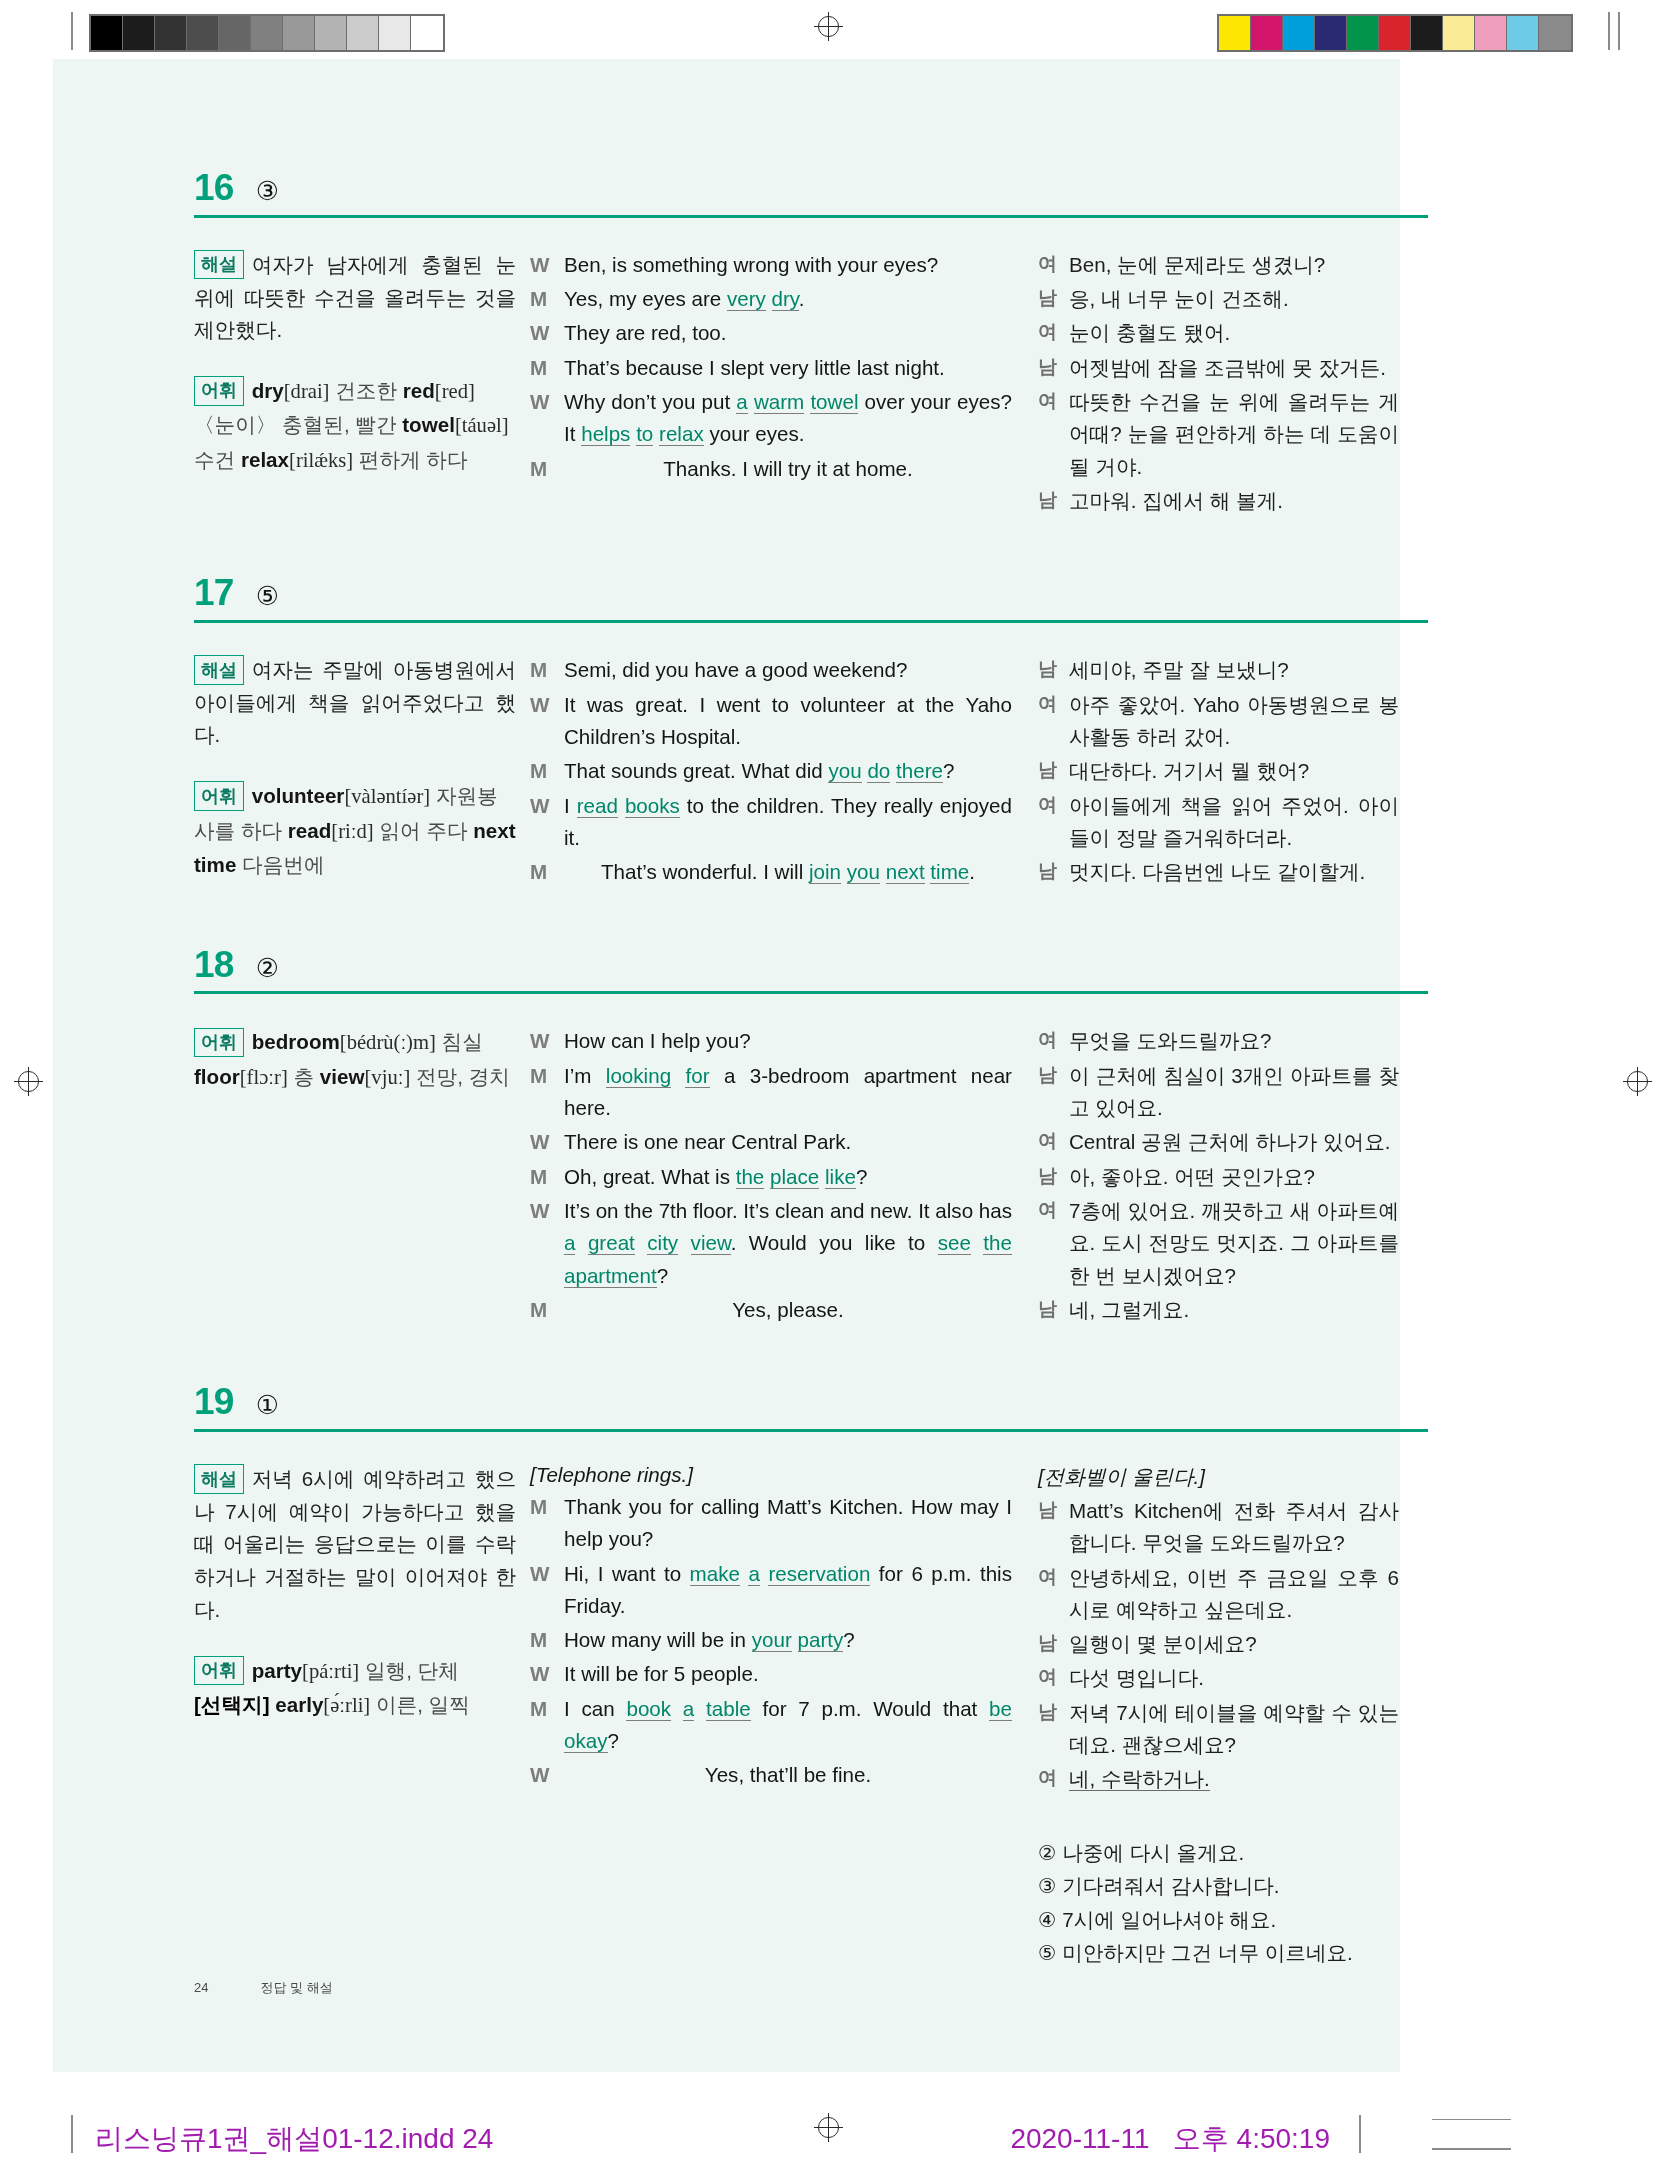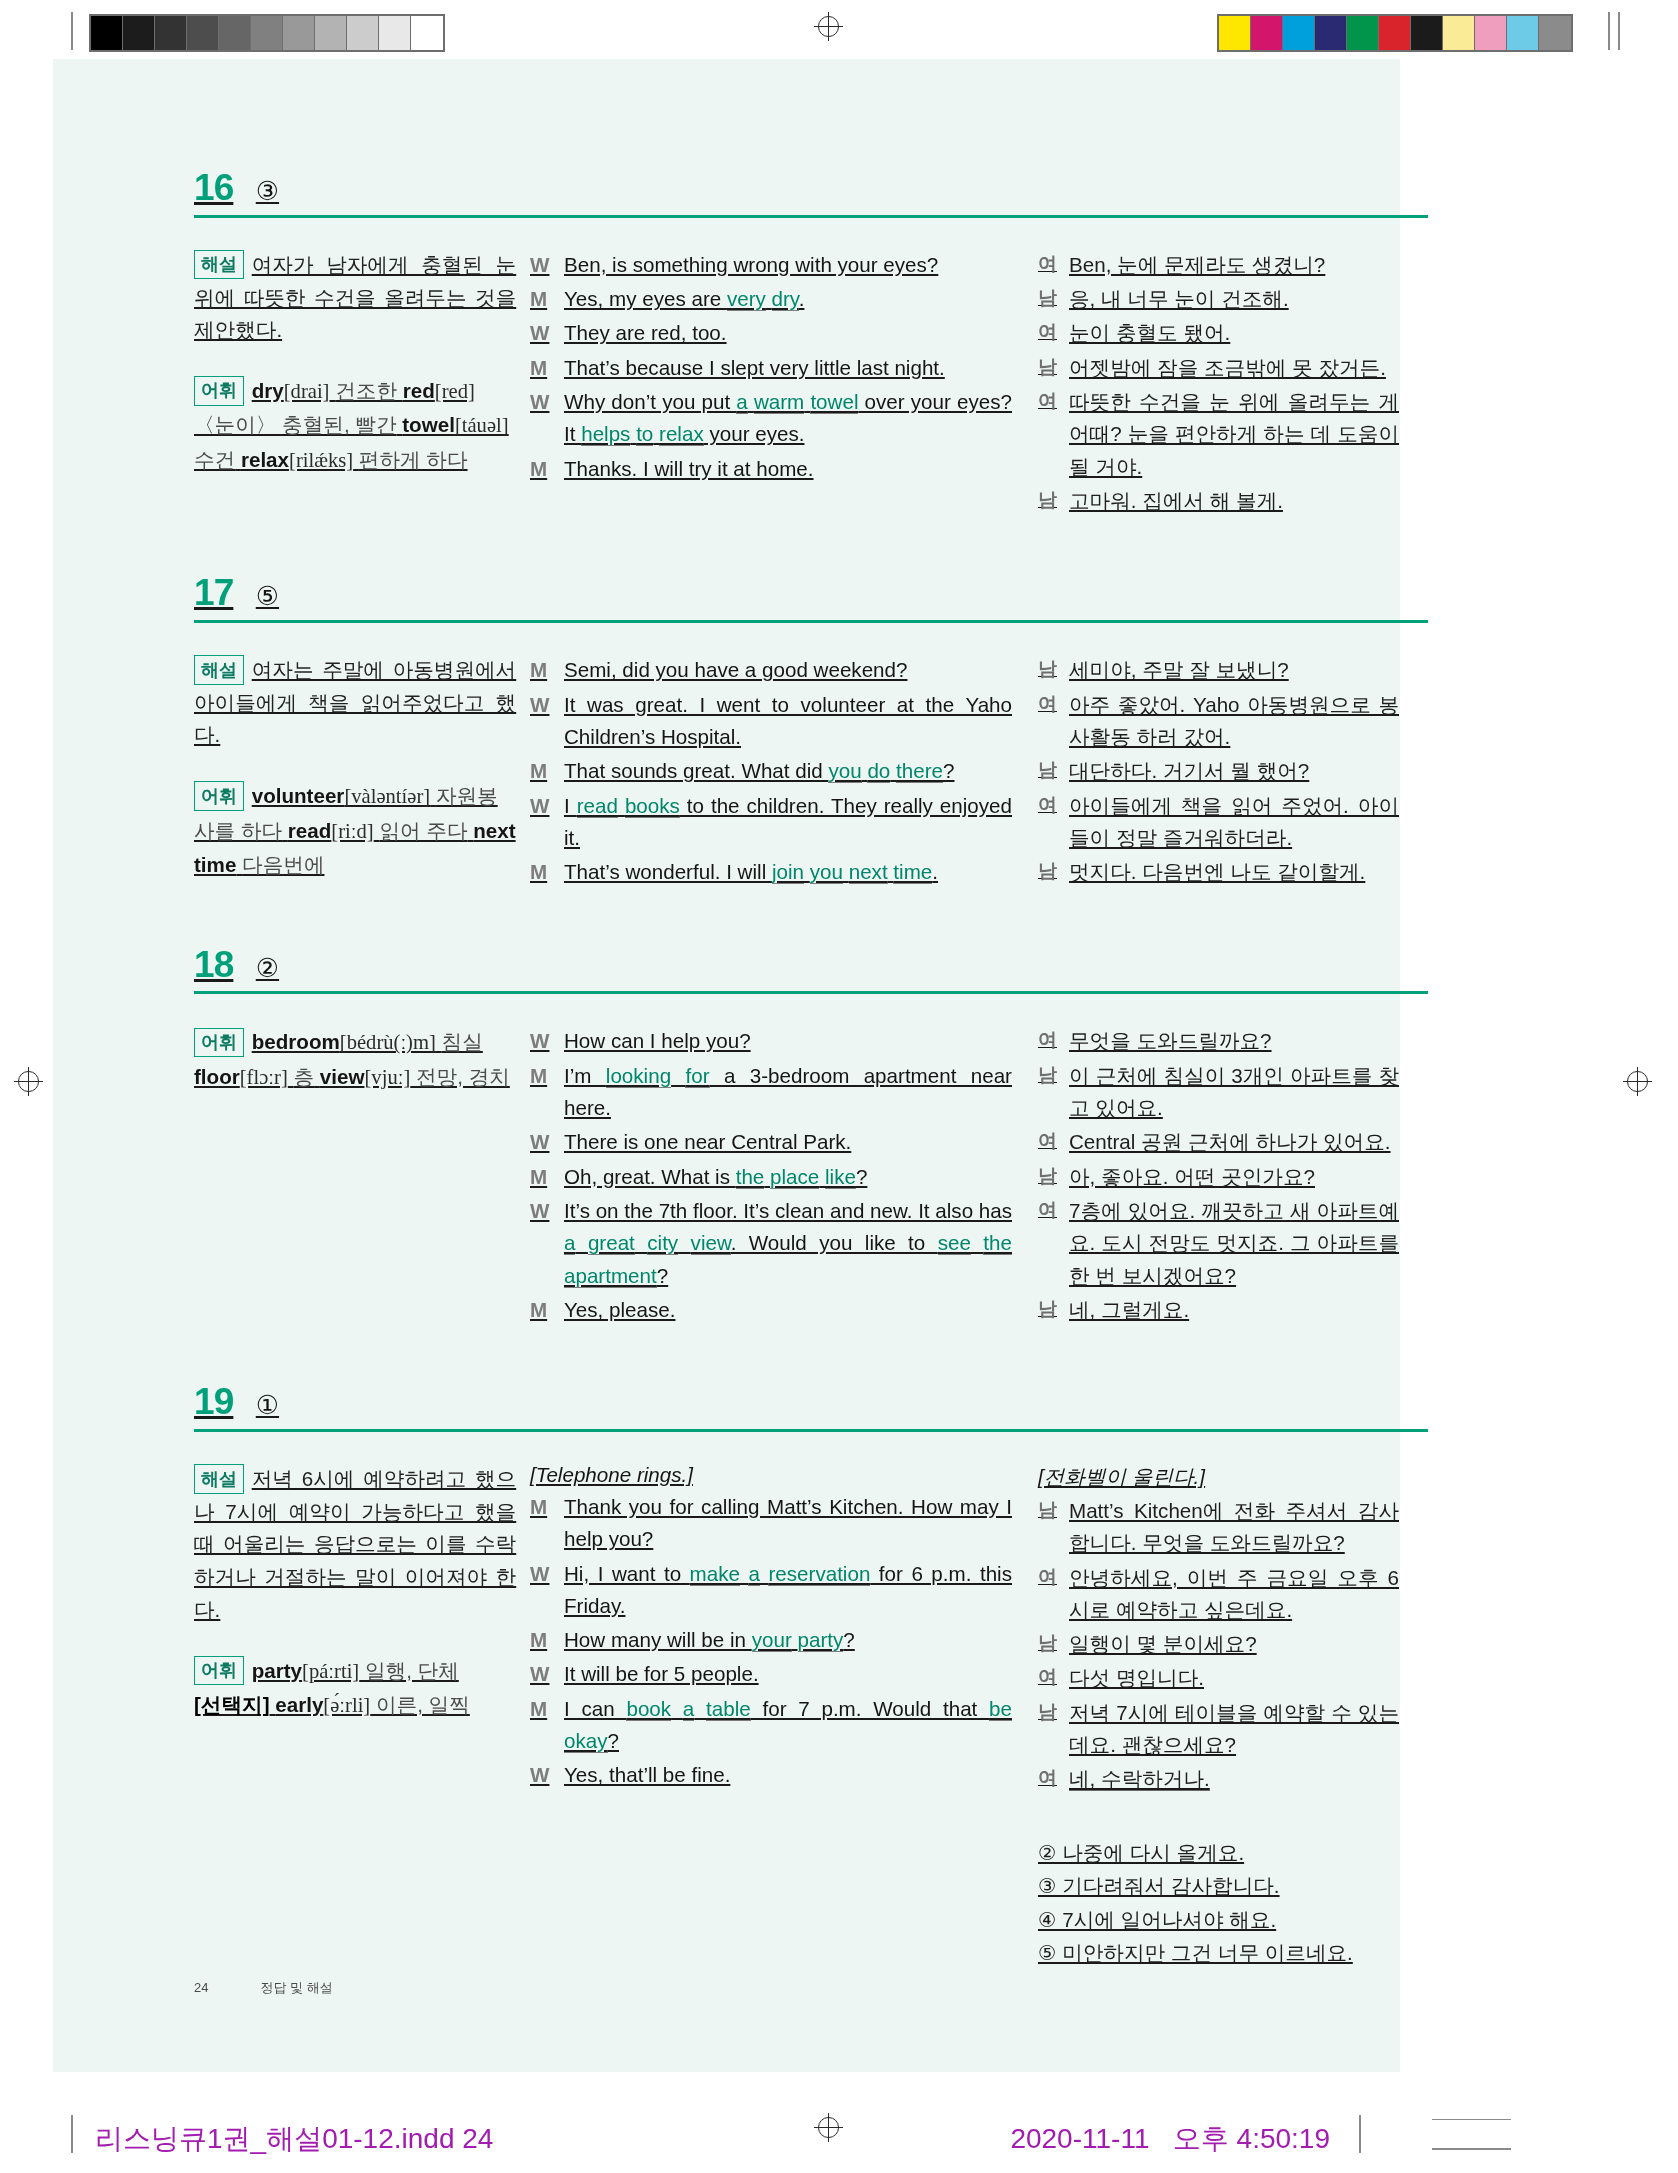--- a/index.html
+++ b/index.html
@@ -80,21 +80,21 @@
   }
 
   .content {
     position: absolute;
     left: 194px;
     top: 169px;
     width: 1273px;
   }
 
   
-  .item { position: relative; text-decoration: underline; }
+  .item { position: relative; }
   .item-head {
     display: flex;
     align-items: baseline;
     gap: 22.4px;
     margin-bottom: 8.6px;
   }
   .item-no {
     font-size: 37px;
     font-weight: bold;
     color: #00a07a;
@@ -164,21 +164,21 @@
     font-weight: bold;
     color: #7d7d7d;
   }
   .spk.kr {
     width: 31px;
     font-weight: bold;
     color: #6f6f6f;
     font-size: 19px;
   }
   .utt { flex: 1; text-align: justify; color: #151515; }
-  .utt.last-full { text-align: left; }
+  .utt.last-full { text-align: center; }
   .kr-utt { flex: 1; text-align: justify; color: #1d1d1d; }
   .stage {
     font-size: 20.6px;
     font-style: italic;
     color: #151515;
     margin-bottom: 3.4px;
   }
   .hl {
     color: #00866a;
     border-bottom: 1.7px solid #7d7d7d;

